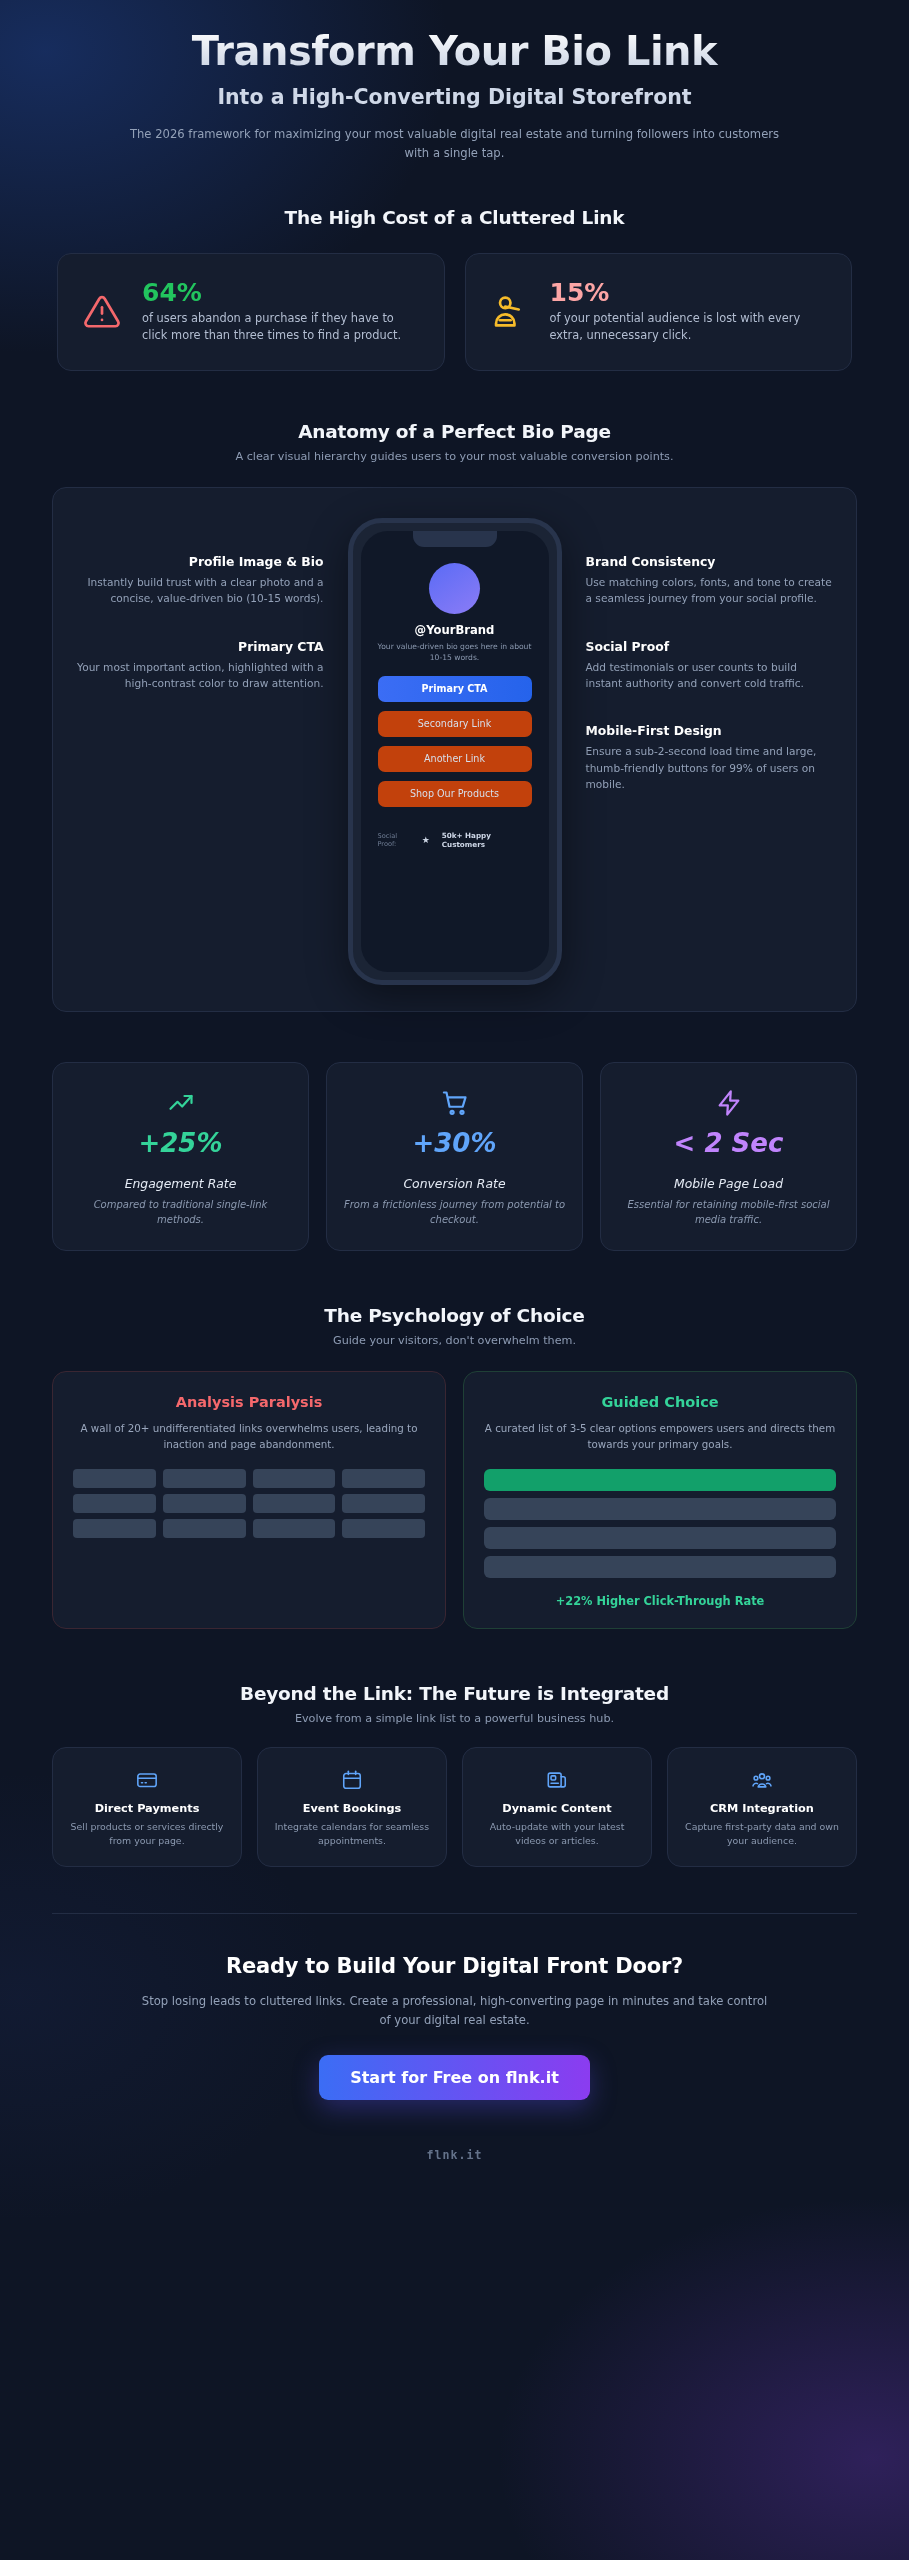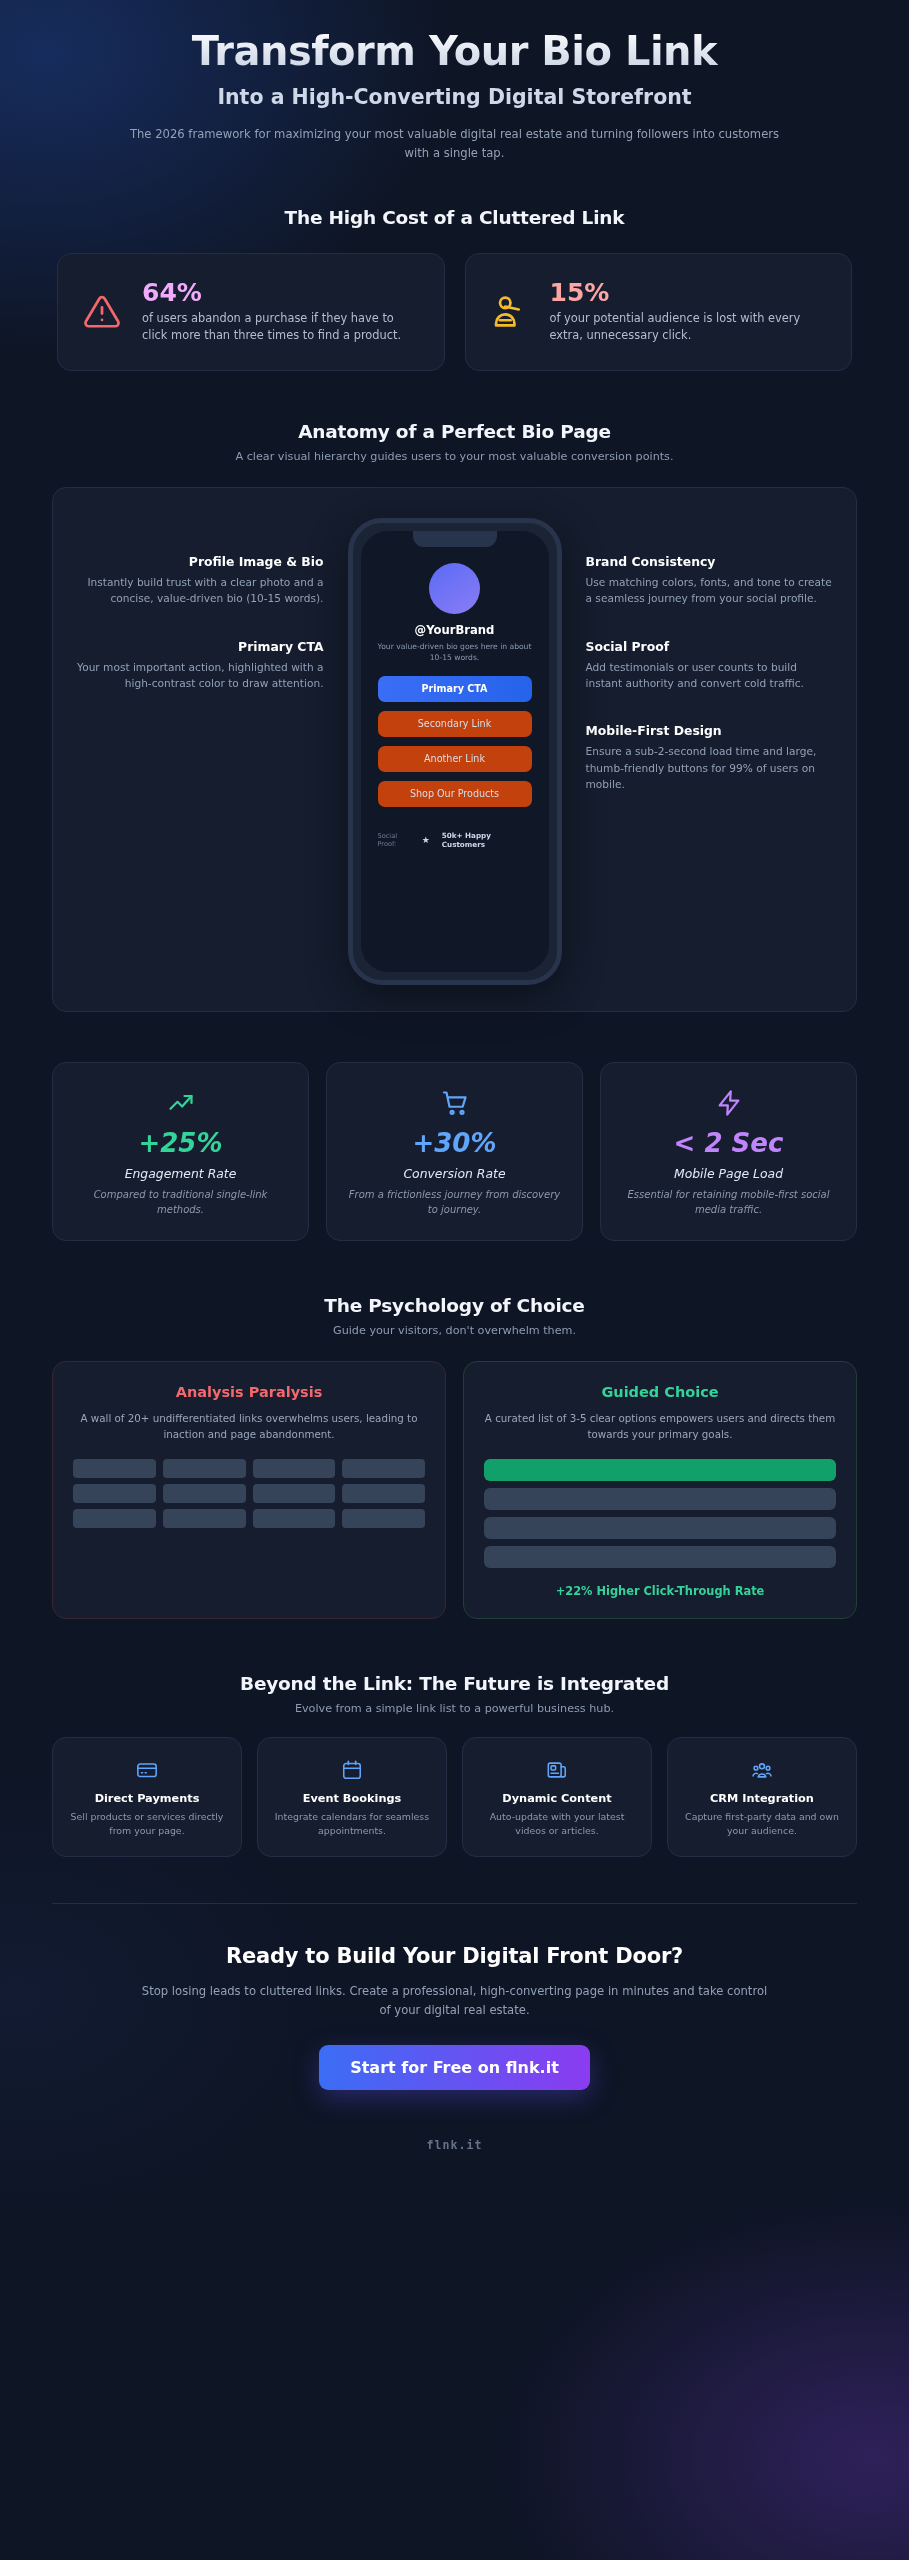--- a/index.html
+++ b/index.html
@@ -53,21 +53,21 @@
   .cost { margin-top:44px; }
   .cost-cards {
     display:flex; gap:20px; margin:25px 57px 0;
   }
   .cost-card {
     flex:1; display:flex; gap:18px; align-items:center;
     padding:25px 22px; min-height:105px;
   }
   .cost-card .ico { flex:0 0 44px; display:flex; align-items:center; justify-content:center; }
   .cost-body .big { font-size:25px; font-weight:700; line-height:1.1; }
-  .cost-body .big.red { color:#f0abfc; }
+  .cost-body .big.red { color:#22c55e; }
   .cost-body .big.amber { color:#fca5a5; }
   .cost-body .txt { margin-top:4px; font-size:11.4px; line-height:1.52; color:#b3bed2; }
 
   
   .anatomy { margin-top:50px; }
   .anatomy-box {
     margin:24px 52px 0; padding:30px 22px 26px;
     display:flex; align-items:flex-start; gap:10px;
   }
   .col { flex:1 1 0; padding-top:36px; }
@@ -117,21 +117,21 @@
   .social .val { font-size:7.2px; font-weight:700; color:#cfd8e8; line-height:1.35; }
 
   
   .metrics { display:flex; gap:17px; margin:50px 52px 0; }
   .metric { flex:1; padding:25px 16px 23px; text-align:center; min-height:148px;font-style:italic; }
   .metric .mico { height:30px; display:flex; align-items:center; justify-content:center; }
   .metric .num { margin-top:12px; font-size:26px; font-weight:700; line-height:1; }
   .metric .num.green { color:#34d399; }
   .metric .num.blue  { color:#60a5fa; }
   .metric .num.purple{ color:#c084fc; }
-  .metric .lab { margin-top:10px; font-size:12.4px; color:#e4eaf4; }
+  .metric .lab { margin-top:20px; font-size:12.4px; color:#e4eaf4; }
   .metric .sub { margin-top:6px; font-size:10px; line-height:1.5; color:#8b99b0; }
 
   
   .psych { margin-top:54px; }
   .psych-cards { display:flex; gap:17px; margin:24px 52px 0; }
   .psych-card { flex:1; padding:22px 20px 20px; min-height:205px; }
   .psych-card.bad  { border-color:#3a2632; }
   .psych-card.good { border-color:#1f4036; }
   .psych-card h4 { text-align:center; font-size:14.5px; font-weight:700; }
   .psych-card.bad h4  { color:#f4686c; }
@@ -293,21 +293,21 @@
     <div class="card metric">
       <span class="mico">
         <svg width="28" height="28" viewBox="0 0 24 24" fill="none" stroke="#60a5fa" stroke-width="1.9" stroke-linecap="round" stroke-linejoin="round">
           <circle cx="9.5" cy="20" r="1.3"></circle>
             <circle cx="18" cy="20" r="1.3"></circle>
           <path d="M2.5 3h2.2l2.6 12.2h11.3L21 7.2H6.1"></path>
         </svg>
       </span>
       <div class="num blue">+30%</div>
       <div class="lab">Conversion Rate</div>
-      <div class="sub">From a frictionless journey from discovery to journey.</div>
+      <div class="sub">From a frictionless journey from potential to checkout.</div>
     </div>
 
     <div class="card metric">
       <span class="mico">
         <svg width="28" height="28" viewBox="0 0 24 24" fill="none" stroke="#c084fc" stroke-width="1.9" stroke-linecap="round" stroke-linejoin="round">
           <polygon points="13.5,2 4,14 11,14 10.5,22 20,10 13,10"></polygon>
         </svg>
       </span>
       <div class="num purple">&lt; 2 Sec</div>
       <div class="lab">Mobile Page Load</div>

